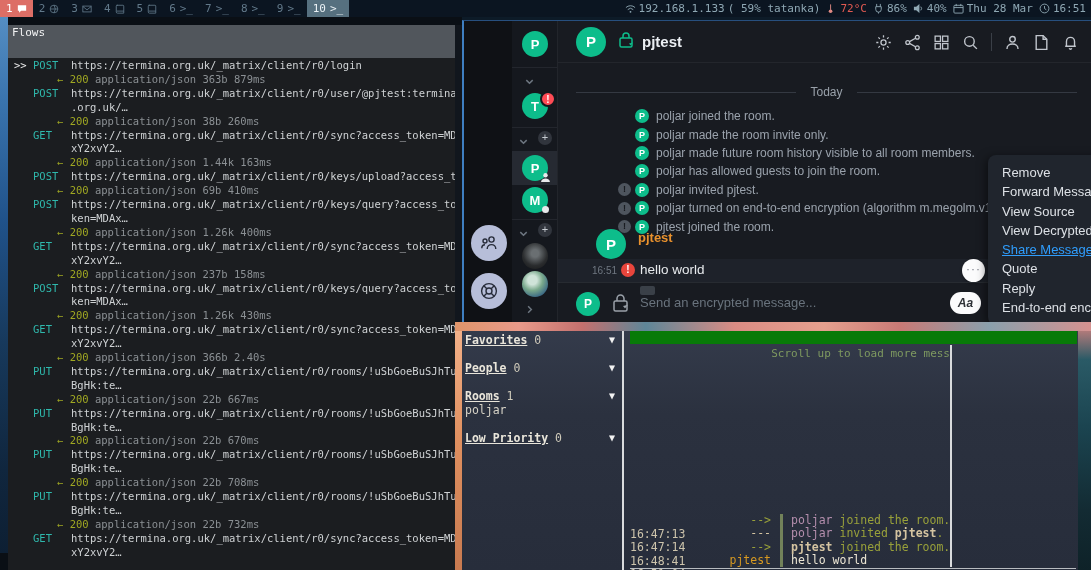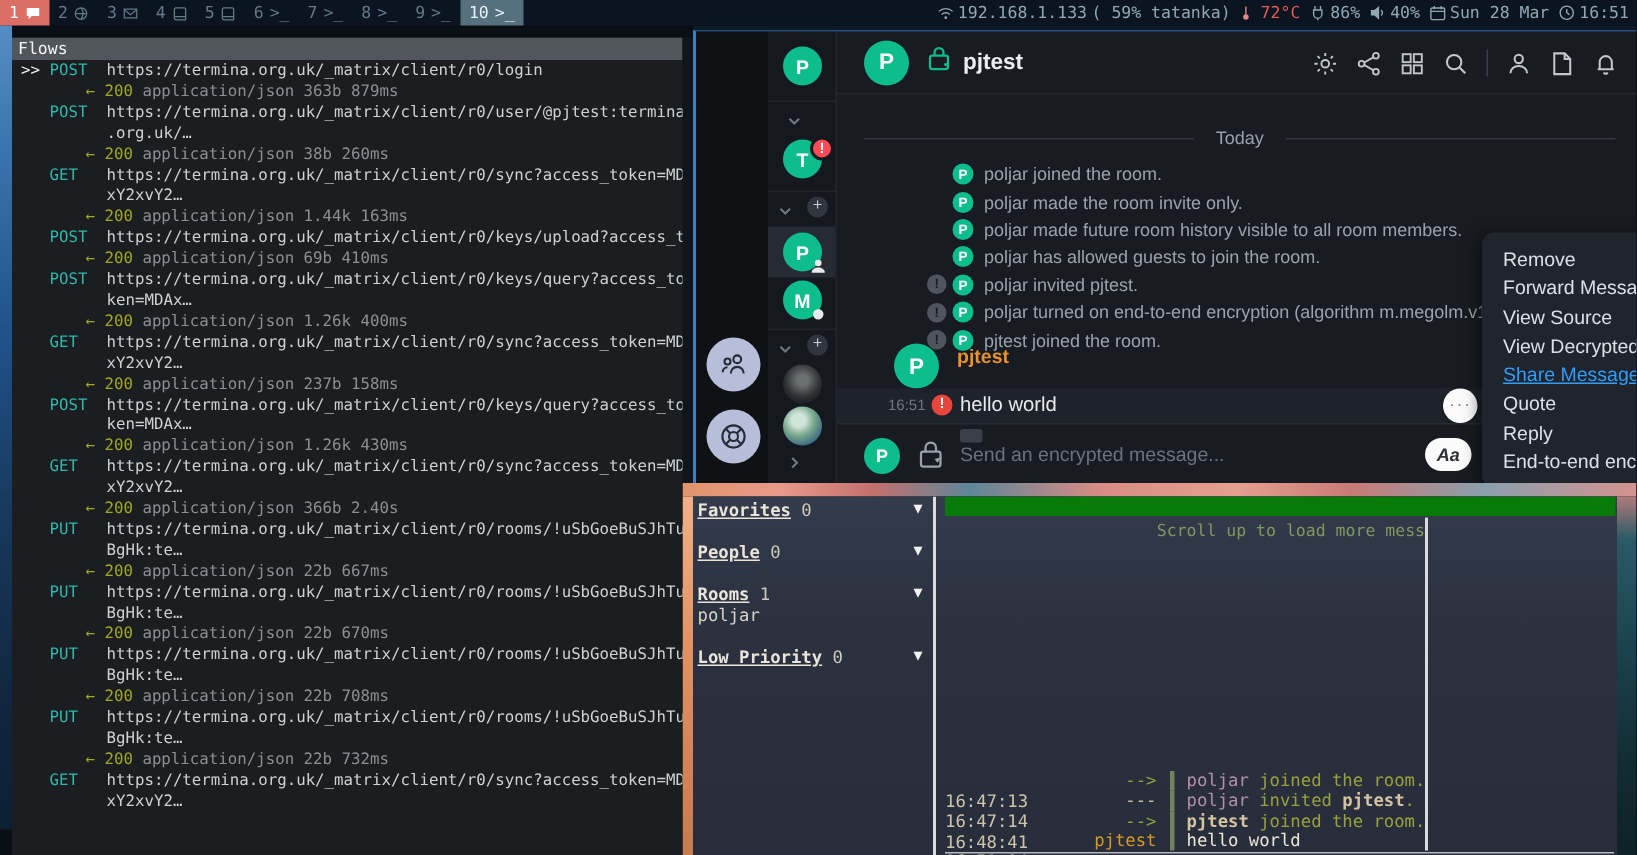--- a/index.html
+++ b/index.html
@@ -32,21 +32,21 @@
   #status-right { display:flex; align-items:center; gap:6px; padding-right:5px; color:#8fa8b4; }
   #status-right svg { width:11px; height:11px; }
   .seg { display:flex; align-items:center; gap:3px; white-space:nowrap; }
   .temp-val { color:var(--temp-red); }
   .therm { color:#e08a84; }
 
   
   #mitmproxy { position:absolute; left:8px; top:25px; width:447px; height:545px;
     background:#1b1d20; overflow:hidden;
     font-family:"DejaVu Sans Mono", monospace; font-size:10.5px; line-height:13.9px; color:#cfd2d4; }
-  .mp-header { height:15px; line-height:15px; background:#51565c; color:#f2f3f4;
+  .mp-header { height:33px; line-height:15px; background:#51565c; color:#f2f3f4;
     padding-left:4px; font-size:11px; }
   #flow-list { padding-top:1px; }
   .fl { white-space:nowrap; }
   .l-req { padding-left:25px; position:relative; }
   .l-req .marker { position:absolute; left:6px; color:#ececec; }
   .l-req .method { display:inline-block; width:38px; color:var(--method-teal); }
   .l-cont { padding-left:63px; }
   .l-resp { padding-left:49px; }
   .l-resp .status { color:var(--status-green); }
   .l-resp .meta { color:#8b9094; }
@@ -259,21 +259,21 @@
             <path d="M1 4h2.5L7 1v10L3.5 8H1z"></path>
             <path d="M8.5 4a3 3 0 0 1 0 4" fill="none" stroke="currentColor"></path>
           </svg>
         <span>40%</span>
       </span>
       <span class="seg">
         <svg viewBox="0 0 12 12" fill="none" stroke="currentColor">
             <rect x="1" y="2.5" width="10" height="8.5" rx="1"></rect>
             <path d="M1 5h10M3.5 1v2.5M8.5 1v2.5"></path>
           </svg>
-        <span>Sun 28 Mar</span>
+        <span>Thu 28 Mar</span>
       </span>
       <span class="seg">
         <svg viewBox="0 0 12 12" fill="none" stroke="currentColor">
             <circle cx="6" cy="6" r="4.8"></circle>
             <path d="M6 3.2V6l2 1.4"></path>
           </svg>
         <span>16:51</span>
       </span>
     </div>
   </div>

